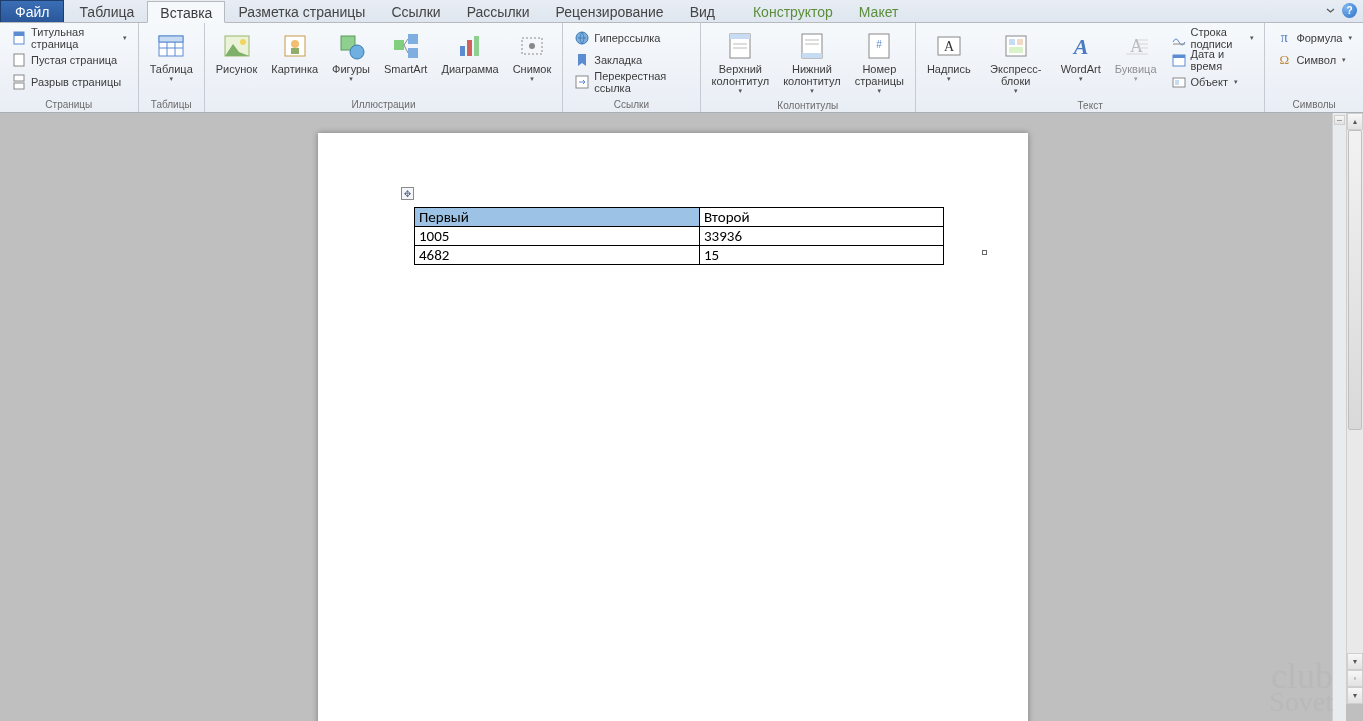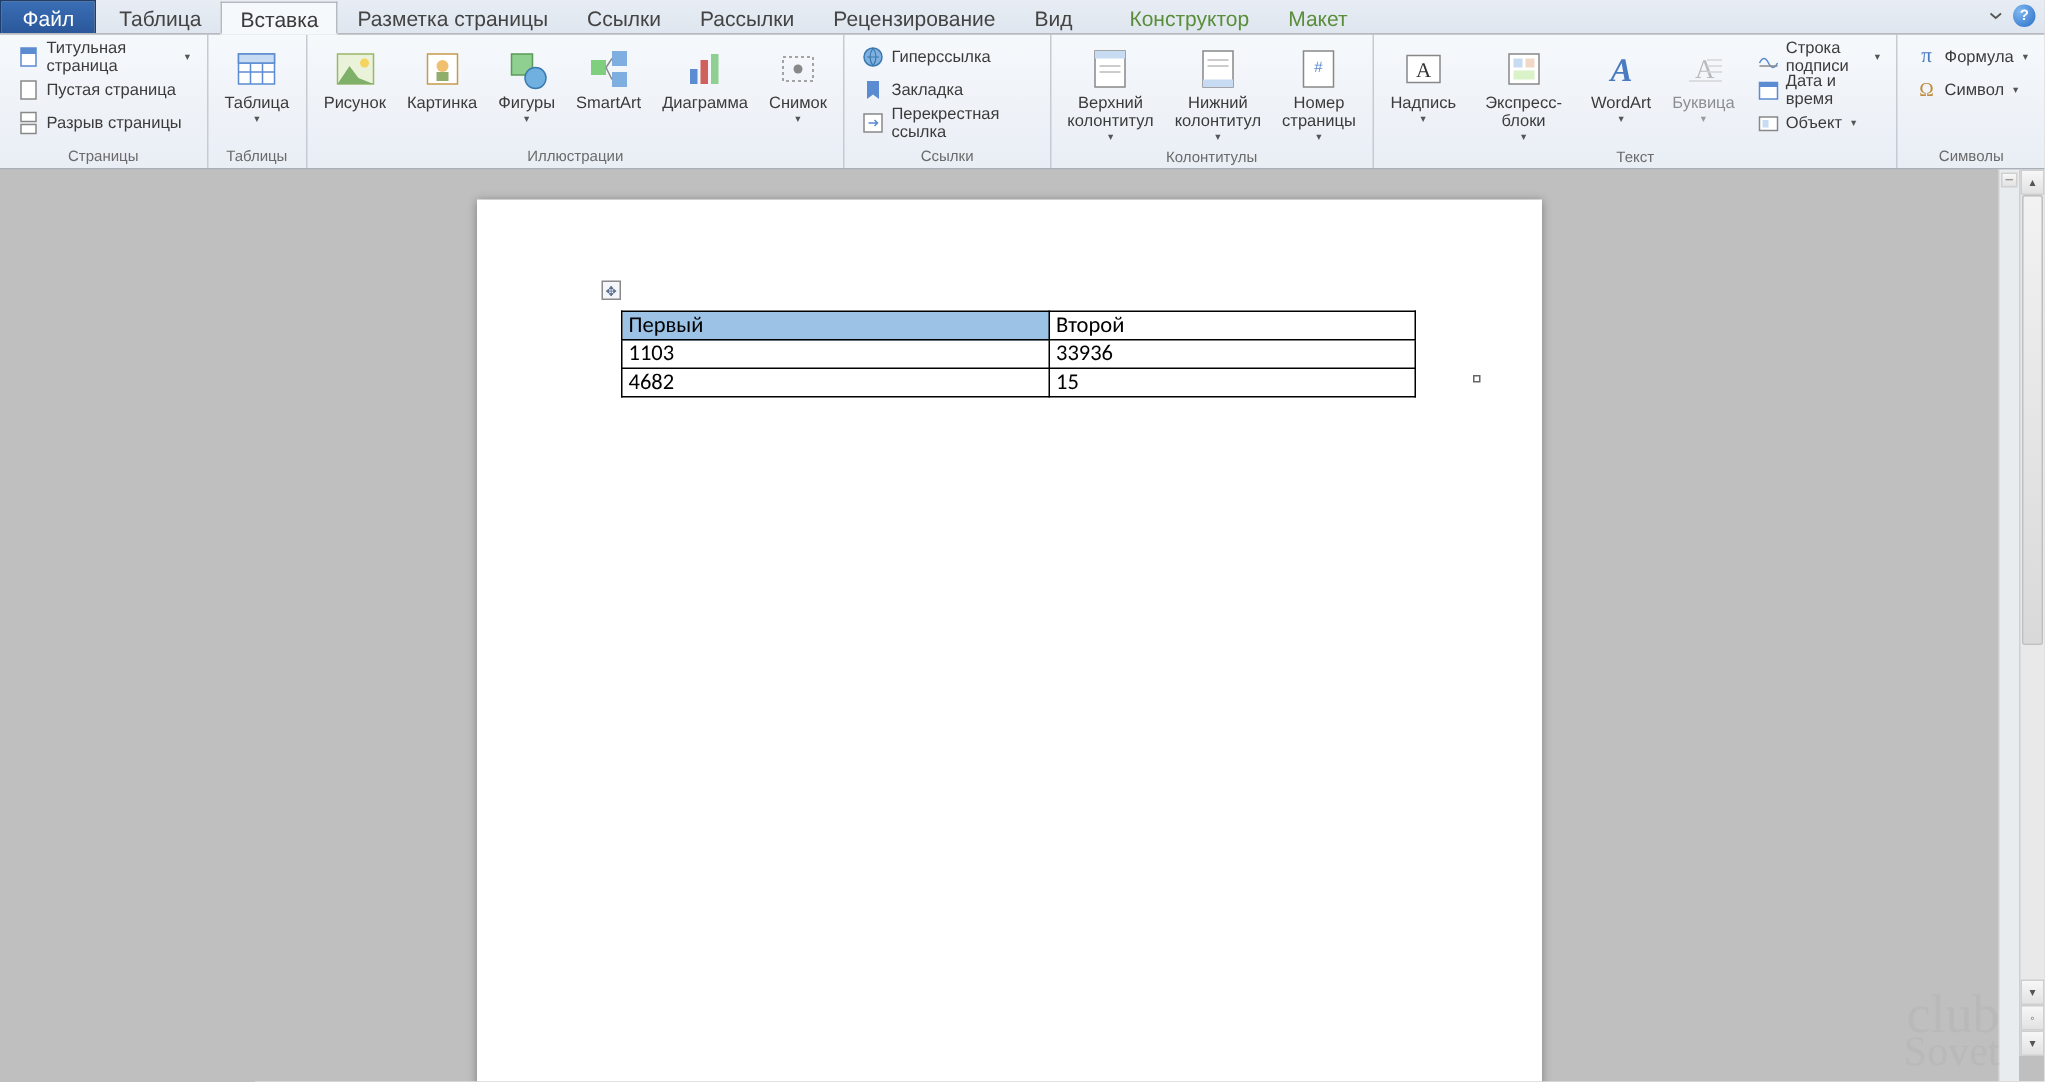--- a/index.html
+++ b/index.html
@@ -537,21 +537,21 @@
 <div class="workspace">
   <div class="page">
     <div class="move-handle">✥</div>
     <table class="doc-table">
       <tbody>
           <tr>
         <td class="col1 sel">Первый</td>
         <td class="col2">Второй</td>
       </tr>
       <tr>
-        <td class="col1">1103</td>
+        <td class="col1">1005</td>
         <td class="col2">33936</td>
       </tr>
       <tr>
         <td class="col1">4682</td>
         <td class="col2">15</td>
       </tr>
     </tbody>
       </table>
     <div class="resize-handle"></div>
   </div>

